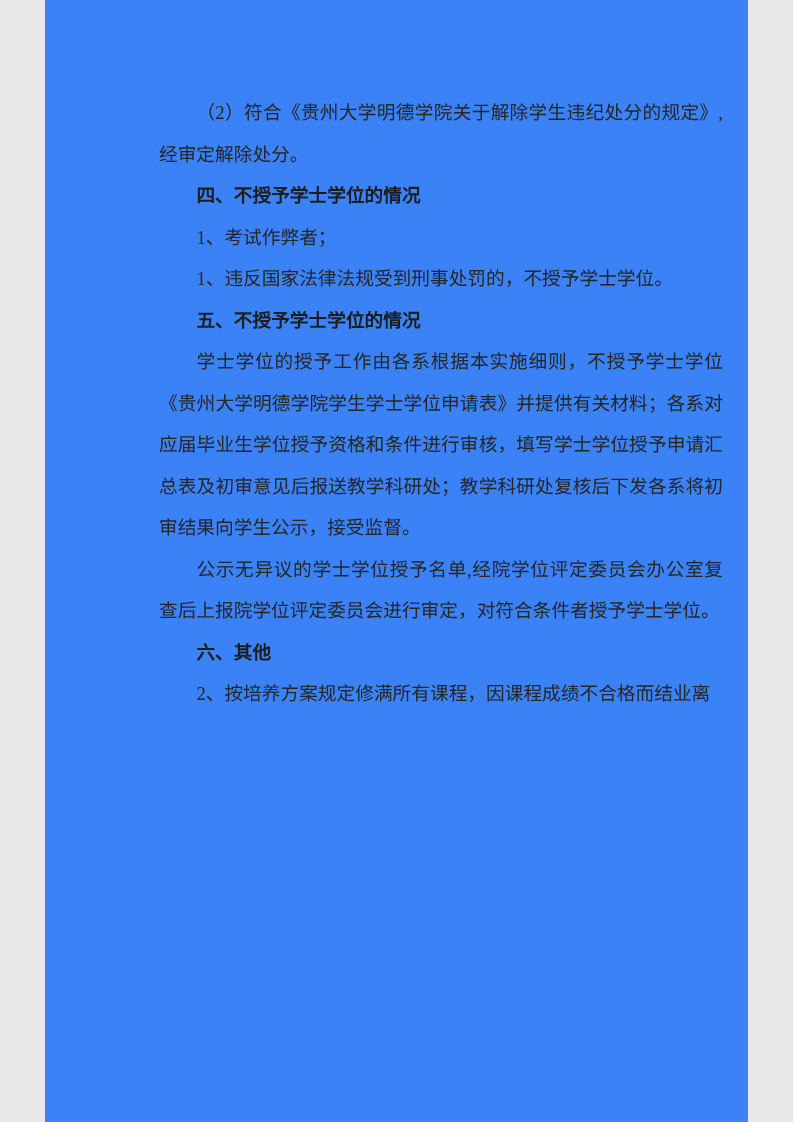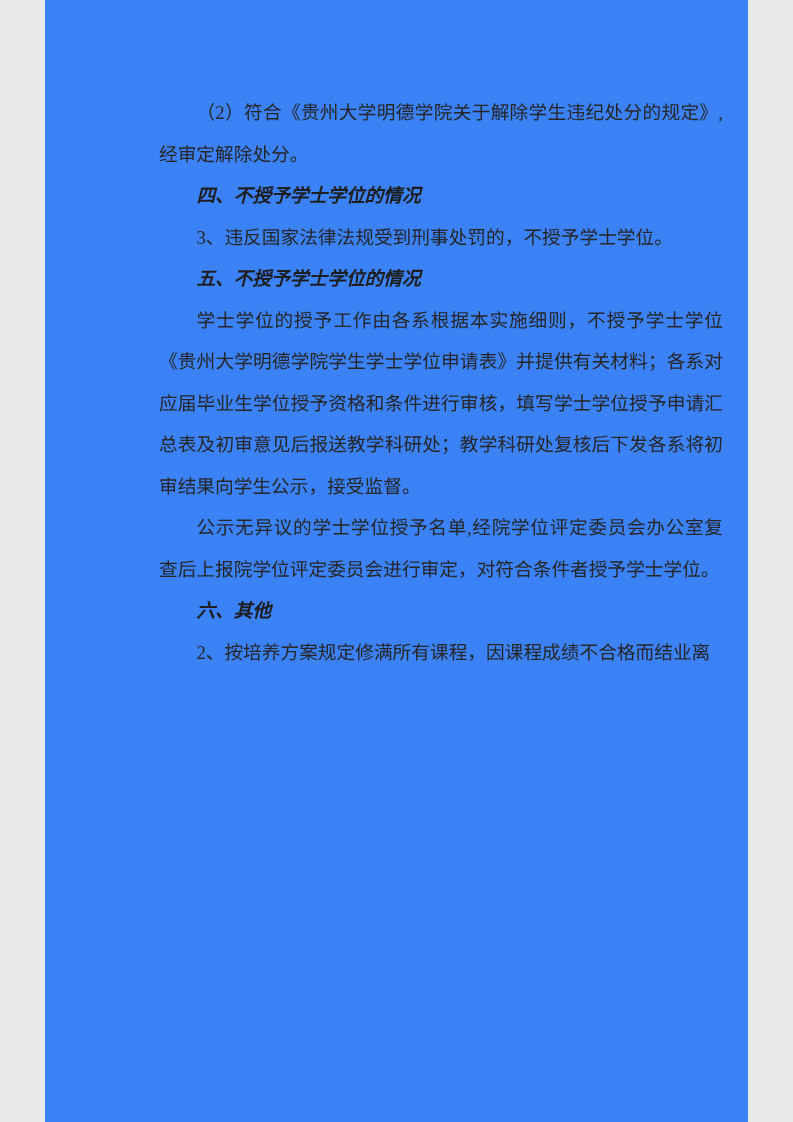--- a/index.html
+++ b/index.html
@@ -31,30 +31,30 @@
     margin: 0;
     padding: 0;
     text-indent: 2em;
     word-break: break-all;
   }
   .content p.heading {
     font-weight: 700;
     font-family: "Liberation Sans", "DejaVu Sans", sans-serif;
     color: #1d1d1d;
     text-align: left;
-    font-style: italic;
   }
 </style>
 </head>
 <body>
 
 <div class="page">
   <div class="content">
     <p>（2）符合《贵州大学明德学院关于解除学生违纪处分的规定》,经审定解除处分。</p>
     <p class="heading">四、不授予学士学位的情况</p>
-    <p>3、违反国家法律法规受到刑事处罚的，不授予学士学位。</p>
+    <p>1、考试作弊者；</p>
+    <p>1、违反国家法律法规受到刑事处罚的，不授予学士学位。</p>
     <p class="heading">五、不授予学士学位的情况</p>
     <p>学士学位的授予工作由各系根据本实施细则，不授予学士学位《贵州大学明德学院学生学士学位申请表》并提供有关材料；各系对应届毕业生学位授予资格和条件进行审核，填写学士学位授予申请汇总表及初审意见后报送教学科研处；教学科研处复核后下发各系将初审结果向学生公示，接受监督。</p>
     <p>公示无异议的学士学位授予名单,经院学位评定委员会办公室复查后上报院学位评定委员会进行审定，对符合条件者授予学士学位。</p>
     <p class="heading">六、其他</p>
     <p>2、按培养方案规定修满所有课程，因课程成绩不合格而结业离</p>
   </div>
 </div>
 
 </body></html>

